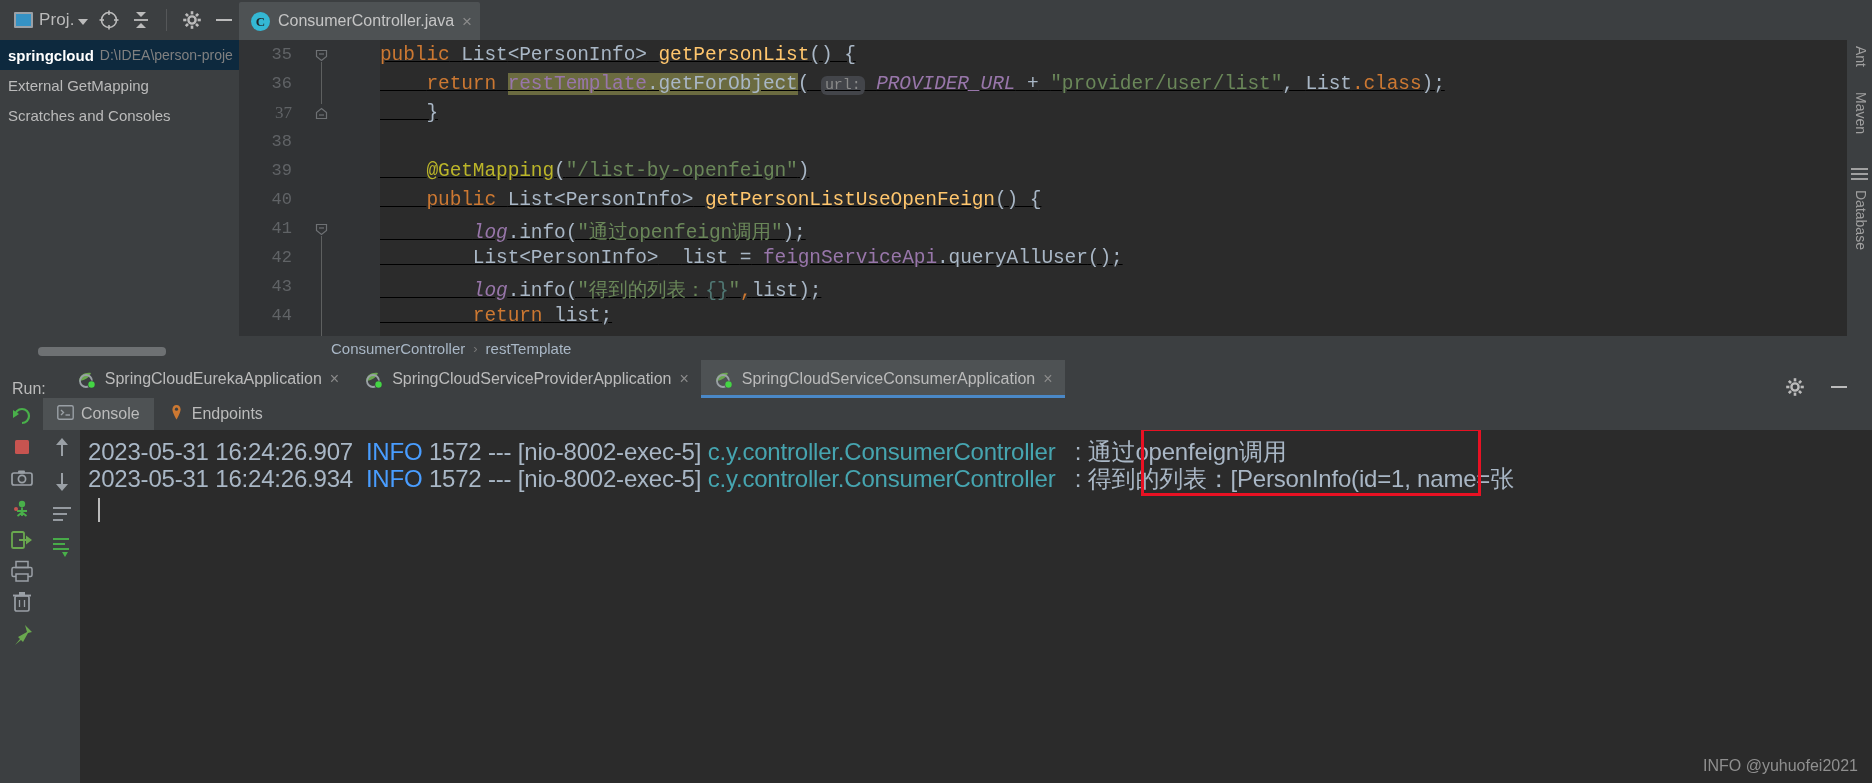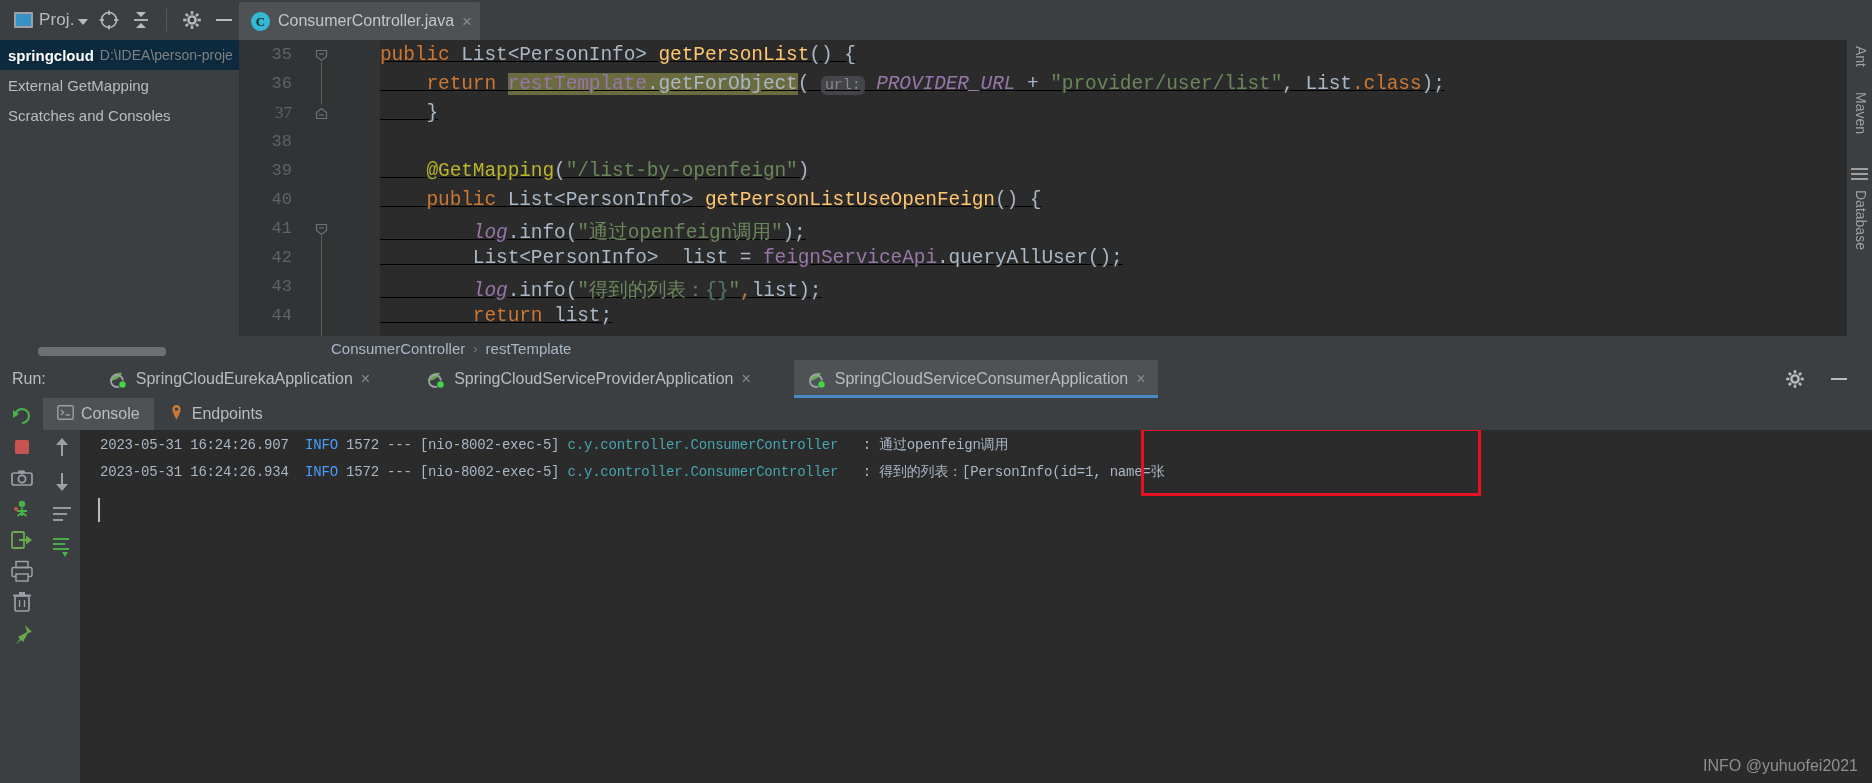--- a/index.html
+++ b/index.html
@@ -79,21 +79,21 @@
   .mark-y { position: absolute; right: 2px; width: 9px; height: 4px; background: #bbb529; }
 
   
   .crumbbar { position: absolute; left: 239px; top: 336px; width: 1633px; height: 24px;
               background: #3c3f41; display: flex; align-items: center; padding-left: 92px; gap: 8px; }
   .crumb { color: #a9b7c6; font-size: 15px; }
   .crumb-sep { color: #787878; font-size: 13px; }
 
   
   .runhdr { position: absolute; left: 0; top: 360px; width: 1872px; height: 38px;
-            background: #3c3f41; display: flex; align-items: center; gap: 31px; }
+            background: #3c3f41; display: flex; align-items: flex-end; }
   .run-lbl { color: #bbbbbb; font-size: 16px; margin-left: 12px; margin-right: 18px; }
   .rtab { display: flex; align-items: center; gap: 8px; height: 38px; padding: 0 12px;
           position: relative; }
   .rtab.active { background: #4e5254; }
   .rtab.active::after { content: ""; position: absolute; left: 0; bottom: 0; right: 0;
                         height: 3px; background: #4a88c7; }
   .rtab-lbl { color: #bbbbbb; font-size: 16px; white-space: nowrap; }
   .rtab-x { color: #8b8b8b; font-size: 16px; line-height: 1; }
   .hdr-right { margin-left: auto; display: flex; align-items: center; gap: 22px; margin-right: 22px; }
 
@@ -110,22 +110,22 @@
   
   .ctool { position: absolute; left: 0; top: 398px; width: 43px; height: 385px; background: #3c3f41;
            display: flex; flex-direction: column; align-items: center; padding-top: 5px; gap: 5px; }
   .ctool2 { position: absolute; left: 43px; top: 430px; width: 37px; height: 353px; background: #3c3f41;
             display: flex; flex-direction: column; align-items: center; padding-top: 5px; gap: 7px; }
   .ci { width: 26px; height: 26px; position: relative; flex: 0 0 auto; }
 
   
   .console { position: absolute; left: 80px; top: 430px; width: 1792px; height: 353px;
              background: #2b2b2b; overflow: hidden; }
-  .logline { position: absolute; left: 20px; white-space: pre; font-size: 14px;
-             font-family: Liberation Mono, monospace; letter-spacing: -0.2px; }
+  .logline { position: absolute; left: 8px; white-space: pre; font-size: 24px;
+             font-family: Liberation Sans, sans-serif; letter-spacing: -0.2px; }
   .lg-time { color: #a9b7c6; }
   .lg-info { color: #499dff; }
   .lg-pid  { color: #a9b7c6; }
   .lg-dash { color: #a9b7c6; }
   .lg-thr  { color: #a9b7c6; }
   .lg-cls  { color: #46a5b0; }
   .lg-msg  { color: #a9b7c6; }
   .caret { position: absolute; left: 18px; top: 68px; width: 2px; height: 24px; background: #bbbbbb; }
 
   

